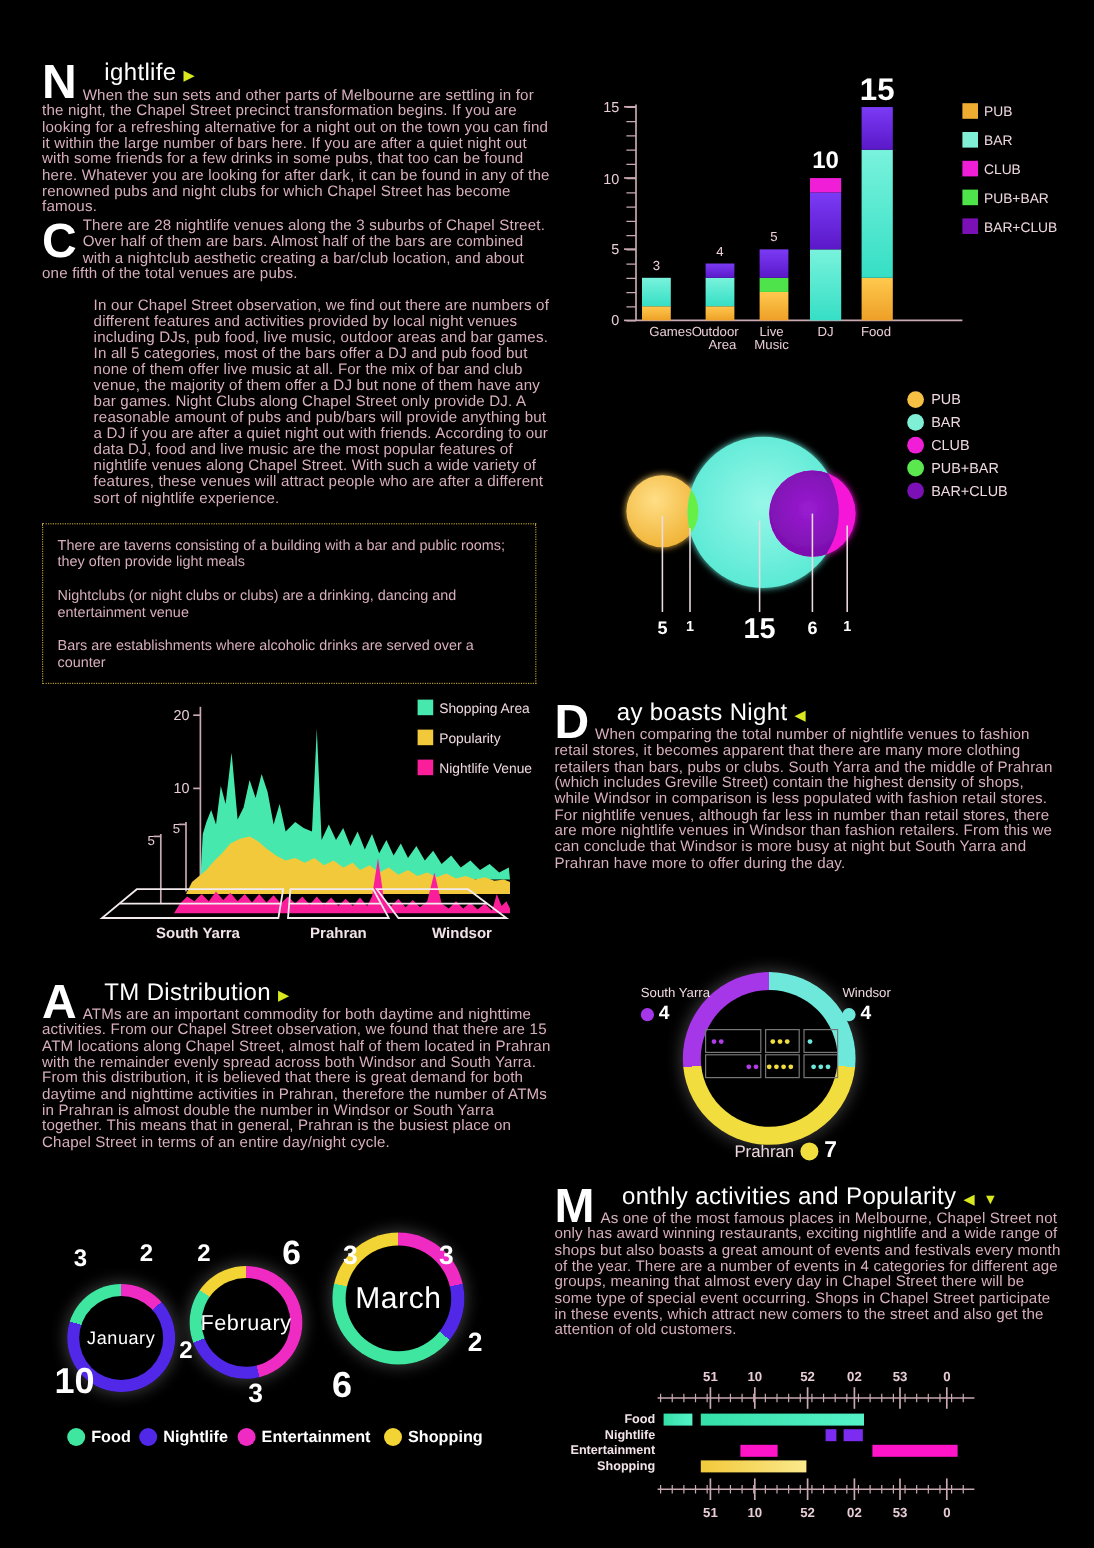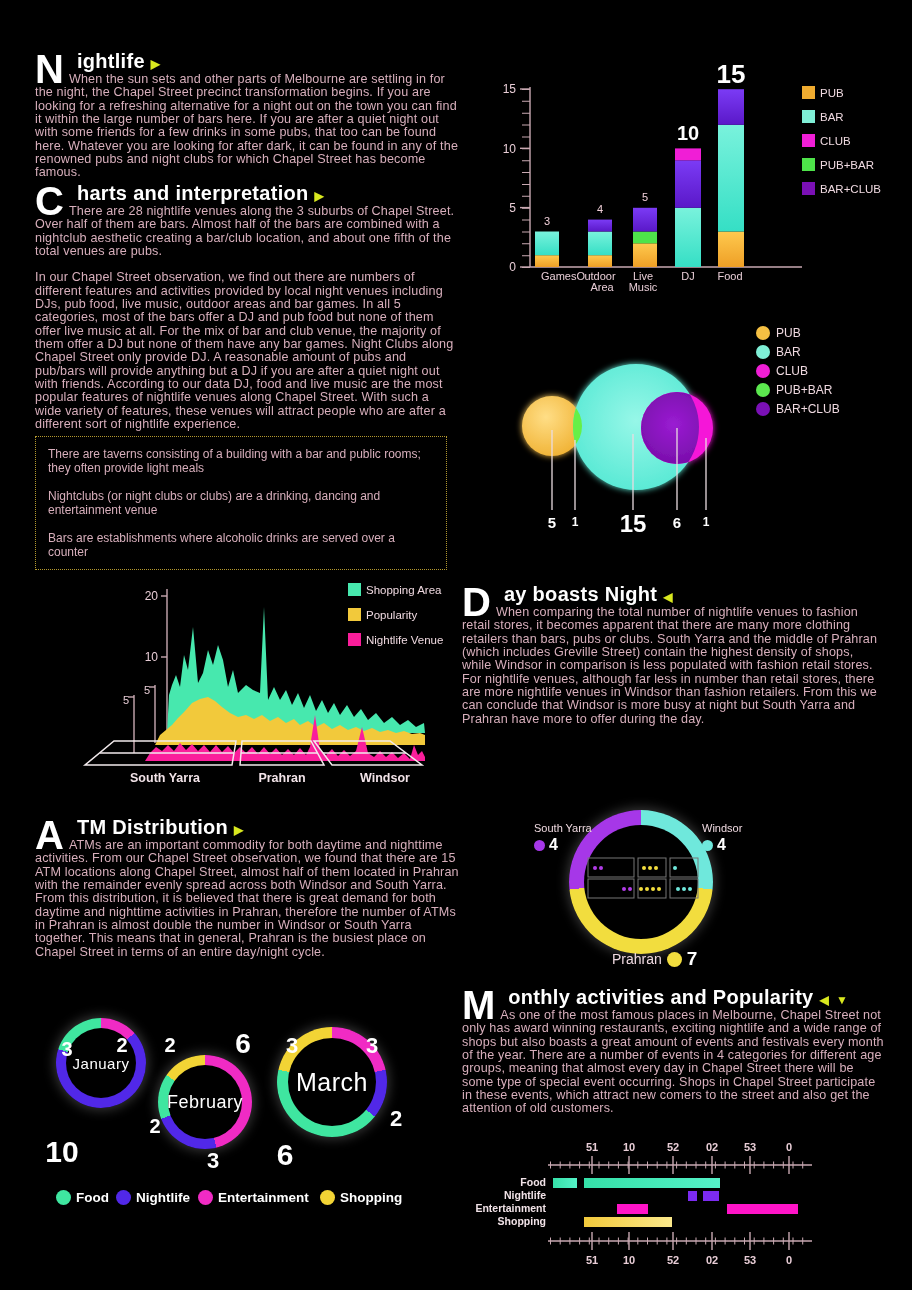--- a/index.html
+++ b/index.html
@@ -3,36 +3,36 @@
 <meta charset="utf-8">
 <style>
   :root{
     --body:#D8AFBC; --label:#EFD9E0; --axis:#C9A9B2; --tri:#D9E81F; --white:#FFFFFF;
   }
   html,body{margin:0;padding:0;background:#000;}
   .page{position:relative;width:912px;height:1290px;background:#000;overflow:hidden;
         font-family:"Liberation Sans",sans-serif;}
   .sec{position:absolute;width:424px;color:var(--body);}
   .dropcap{float:left;font-size:40px;line-height:34px;font-weight:bold;color:#fff;margin:2px 5px 0 0;}
-  .sec h2{display:inline;font-size:20px;color:#fff;font-weight:bold;letter-spacing:.3px;margin:8px;}
+  .sec h2{display:inline;font-size:20px;color:#fff;font-weight:normal;letter-spacing:.3px;margin:18px;}
   .tri{color:var(--tri);font-size:12px;letter-spacing:2px;}
   .sec p{margin:0;font-size:12.6px;line-height:1.06;letter-spacing:.15px;}
-  .sec p + p{margin-top:13px;}
+  .sec p + p{margin-top:13px;margin-left:43px;}
   .defbox{position:absolute;left:35px;top:436px;width:386px;border:1.6px dotted #B3982E;
           padding:10px 12px;color:var(--body);font-size:12px;line-height:1.2;}
   .defbox p{margin:0;}
   .defbox p + p{margin-top:13px;}
   svg{position:absolute;overflow:visible;}
   svg text{font-family:"Liberation Sans",sans-serif;}
   
   .donut{position:absolute;border-radius:50%;box-shadow:0 0 12px 2px rgba(255,255,255,.22);}
   .donut::after{content:"";position:absolute;background:#000;border-radius:50%;}
   .donut .mname{position:absolute;inset:0;display:flex;align-items:center;justify-content:center;
                 color:#fff;z-index:2;letter-spacing:.5px;}
-  #donut-jan{left:56px;top:1018px;width:90px;height:90px;
+  #donut-jan{left:56px;top:1070px;width:90px;height:90px;
     background:conic-gradient(#F02BC4 0 48deg,#5128E8 48deg 288deg,#3FE6A0 288deg 360deg);text-align:center;}
   #donut-jan::after{inset:10px;}
   #donut-jan .mname{font-size:15px;}
   #donut-feb{left:158px;top:1055px;width:94px;height:94px;
     background:conic-gradient(#F02BC4 0 166deg,#5128E8 166deg 249deg,#3FE6A0 249deg 305deg,#F2D435 305deg 360deg);}
   #donut-feb::after{inset:10px;}
   #donut-feb .mname{font-size:18px;}
   #donut-mar{left:277px;top:1027px;width:110px;height:110px;
     background:conic-gradient(#F02BC4 0 77deg,#5128E8 77deg 129deg,#3FE6A0 129deg 283deg,#F2D435 283deg 360deg);}
   #donut-mar::after{inset:11px;}
@@ -57,21 +57,20 @@
 <div class="page">
 
   <div class="sec" style="left:35px;top:50px;">
     <span class="dropcap">N</span>
     <h2><span>ightlife</span> <span class="tri">▶</span></h2>
     <p>When the sun sets and other parts of Melbourne are settling in for the night, the Chapel Street precinct transformation begins. If you are looking for a refreshing alternative for a night out on the town you can find it within the large number of bars here. If you are after a quiet night out with some friends for a few drinks in some pubs, that too can be found here. Whatever you are looking for after dark, it can be found in any of the renowned pubs and night clubs for which Chapel Street has become famous.</p>
   </div>
 
   <div class="sec" style="left:35px;top:182px;">
     <span class="dropcap">C</span>
-    <h2><span>harts and interpretation</span> <span class="tri">▶</span></h2>
     <p>There are 28 nightlife venues along the 3 suburbs of Chapel Street. Over half of them are bars. Almost half of the bars are combined with a nightclub aesthetic creating a bar/club location, and about one fifth of the total venues are pubs.</p>
     <p>In our Chapel Street observation, we find out there are numbers of different features and activities provided by local night venues including DJs, pub food, live music, outdoor areas and bar games. In all 5 categories, most of the bars offer a DJ and pub food but none of them offer live music at all. For the mix of bar and club venue, the majority of them offer a DJ but none of them have any bar games. Night Clubs along Chapel Street only provide DJ. A reasonable amount of pubs and pub/bars will provide anything but a DJ if you are after a quiet night out with friends. According to our data DJ, food and live music are the most popular features of nightlife venues along Chapel Street. With such a wide variety of features, these venues will attract people who are after a different sort of nightlife experience.</p>
   </div>
 
   <div class="defbox">
     <p>There are taverns consisting of a building with a bar and public rooms; they often provide light meals</p>
     <p>Nightclubs (or night clubs or clubs) are a drinking, dancing and entertainment venue</p>
     <p>Bars are establishments where alcoholic drinks are served over a counter</p>
   </div>
 

